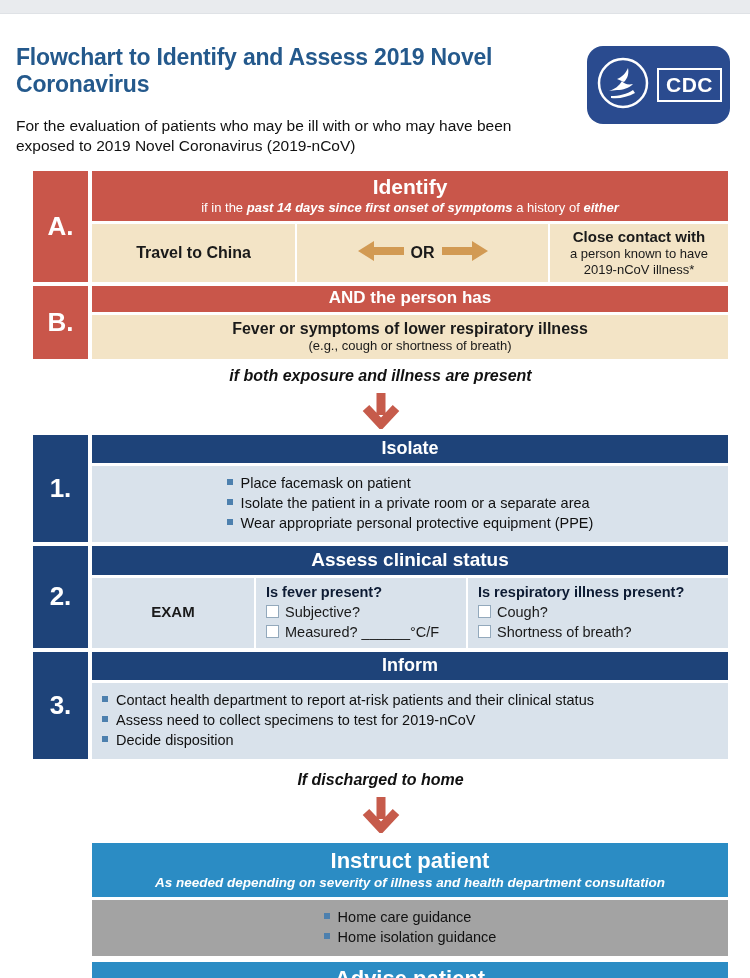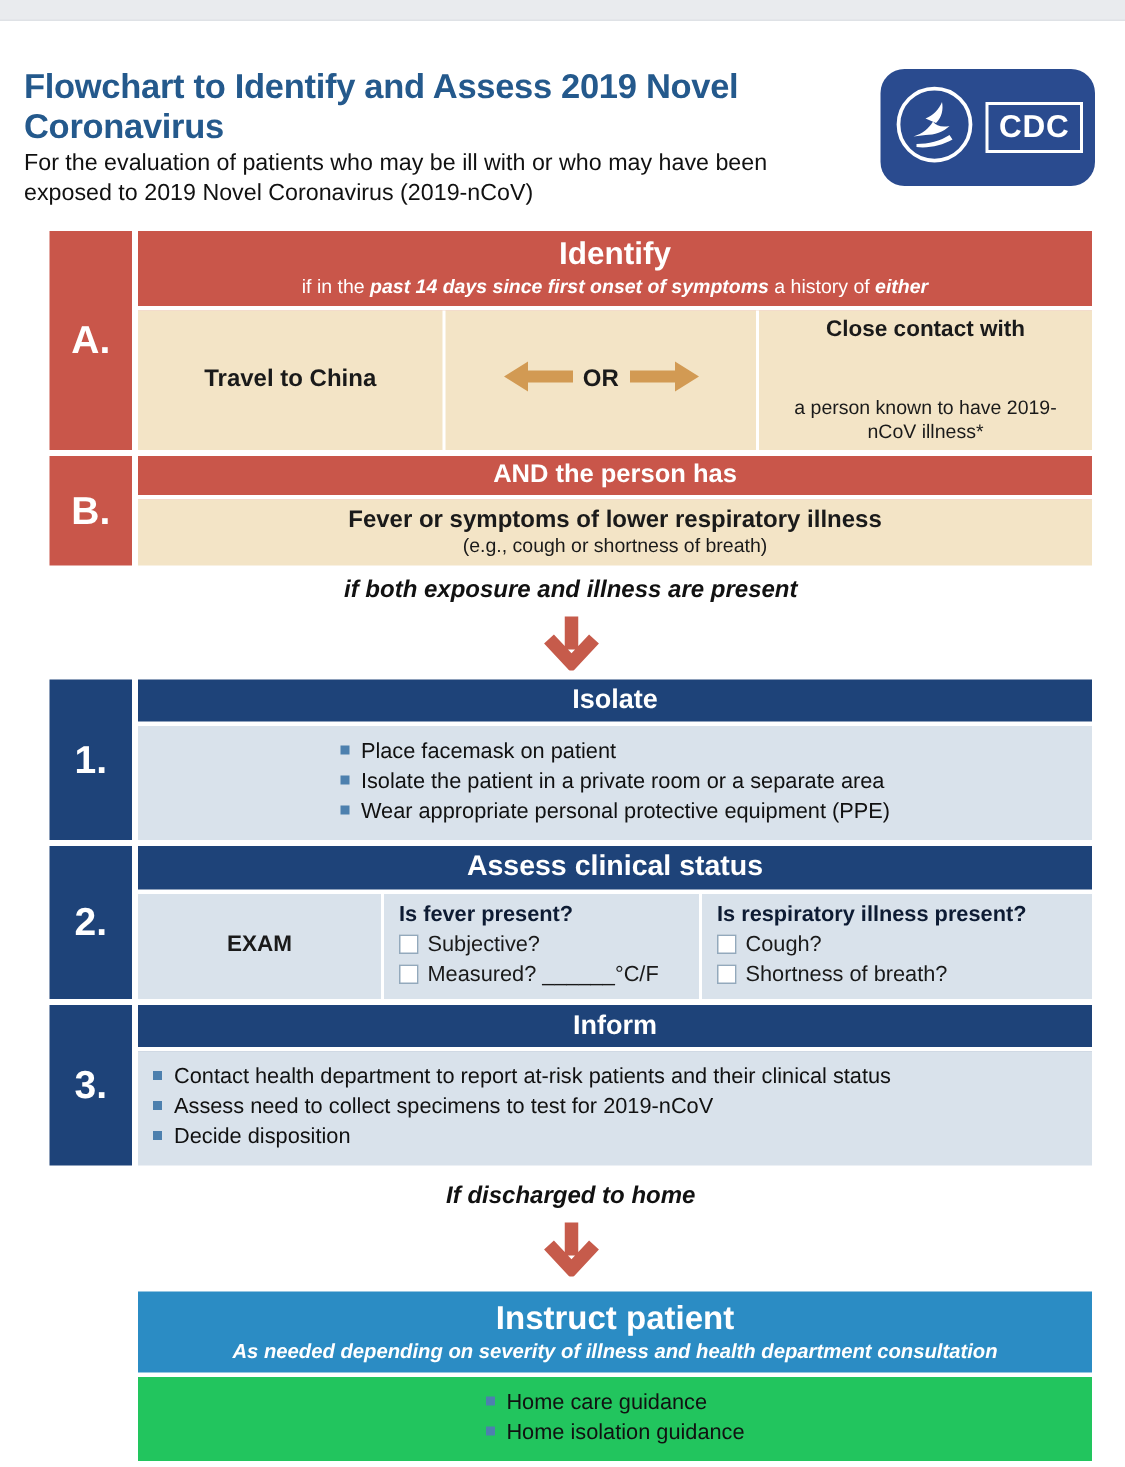--- a/index.html
+++ b/index.html
@@ -11,21 +11,21 @@
     width:750px; height:978px;
     overflow:hidden;
   }
   .top-strip { height:14px; background:#e9ebee; border-bottom:1px solid #dfe2e6; }
 
   
   .header { display:flex; justify-content:space-between; align-items:flex-start;
             padding:30px 20px 10px 16px; }
   .header-text { max-width:555px; }
   .page-title { color:#24598c; font-size:23px; font-weight:bold; letter-spacing:-0.2px; }
-  .page-subtitle { margin-top:1px; font-size:15.5px; line-height:1.32; color:#111; max-width:540px; }
+  .page-subtitle { margin-top:18px; font-size:15.5px; line-height:1.32; color:#111; max-width:540px; }
   .cdc-logo { width:143px; height:78px; background:#2a4b8f; border-radius:16px;
               display:flex; align-items:center; justify-content:center; gap:6px; flex-shrink:0; margin-top:2px; }
   .cdc-box { border:2.5px solid #fff; color:#fff; font-weight:bold; font-size:21px;
              padding:3px 7px; letter-spacing:0.5px; }
 
   
   .flow { padding:0 22px 0 33px; }
   .row { display:flex; gap:4px; margin-top:4px; }
   .side-label { width:55px; display:flex; align-items:center; justify-content:center;
                 color:#fff; font-weight:bold; font-size:26px; flex-shrink:0; }
@@ -37,29 +37,29 @@
   .band.red-band { background:#c9564a; border-bottom:3px solid #fff; padding:4px 6px 6px; }
   .band.navy-band { background:#1e4379; border-bottom:3px solid #fff; padding:3px 6px 4px; }
   .band.blue-band { background:#2b8cc4; border-bottom:3px solid #fff; padding:5px 8px 7px; }
   .band-title-lg { font-size:21px; font-weight:bold; }
   .band-title-md { font-size:18px; font-weight:bold; }
   .band-sub { font-size:13px; margin-top:1px; }
   .bi { font-weight:bold; font-style:italic; }
 
   .cream-body { background:#f3e4c6; flex:1; }
   .blue-body { background:#d9e2eb; flex:1; }
-  .gray-body { background:#22c55e; flex:1; }
+  .gray-body { background:#a3a3a3; flex:1; }
 
   
   .options { display:flex; align-items:stretch; min-height:52px; }
   .opt { display:flex; flex-direction:column; align-items:center; justify-content:center;
          text-align:center; padding:4px 8px; }
   .opt-left { width:205px; border-right:2px solid #fff; font-weight:bold; font-size:16px; }
   .opt-center { flex:1; border-right:2px solid #fff; }
-  .opt-right { width:222px;gap:35px; }
+  .opt-right { width:178px; }
   .or-wrap { display:flex; align-items:center; gap:7px; }
   .or-text { font-weight:bold; font-size:16px; color:#1a1a1a; }
   .opt-bold { font-weight:bold; font-size:15px; }
   .opt-rest { font-size:13px; line-height:1.22; margin-top:1px; }
 
   
   .b-body { display:flex; flex-direction:column; align-items:center; justify-content:center;
             min-height:44px; padding:4px; text-align:center; }
   .b-bold { font-weight:bold; font-size:16px; }
   .b-sub { font-size:13px; }

